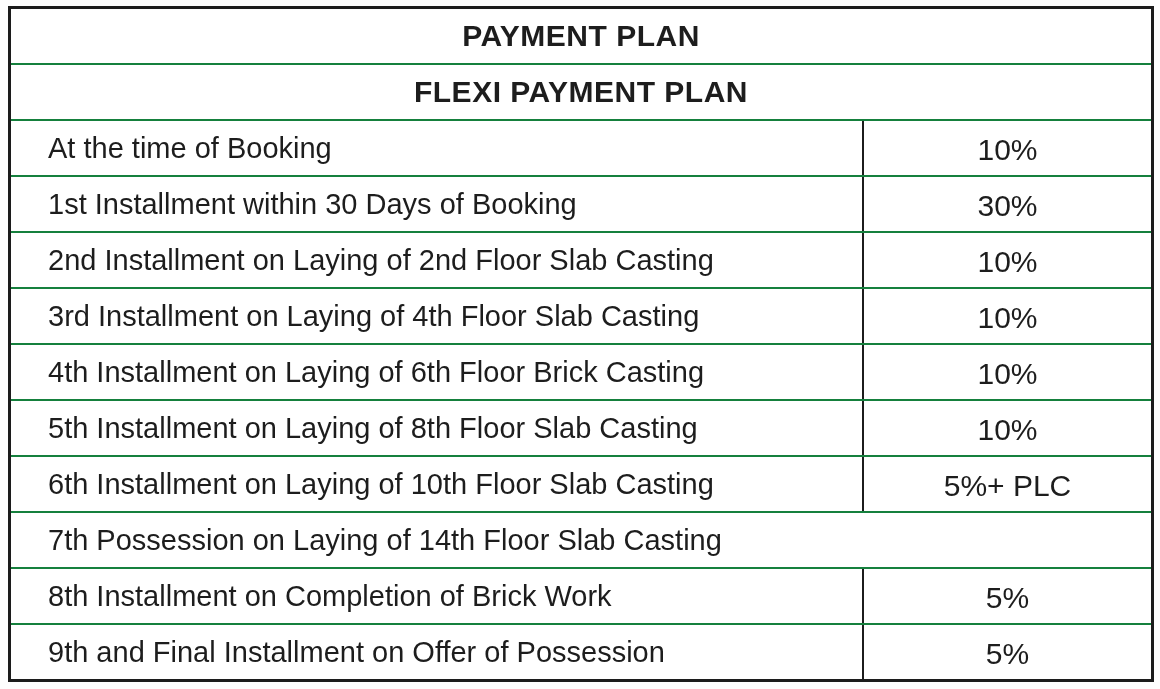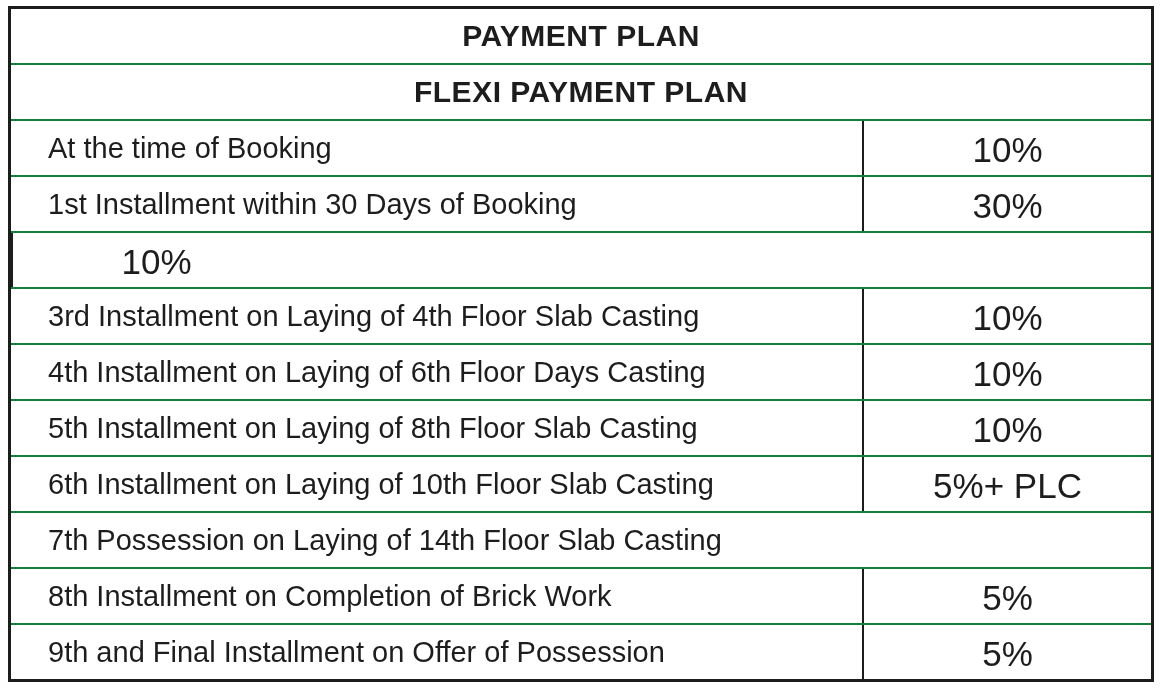--- a/index.html
+++ b/index.html
@@ -62,21 +62,21 @@
     margin-left: 27px;
   }
 
   .value-cell {
     width: 289px;
     flex: 0 0 289px;
     border-left: 2px solid #1c1c1c;
     display: flex;
     align-items: center;
     justify-content: center;
-    font-size: 35px;
+    font-size: 30px;
     padding-top: 4px;
     white-space: nowrap;
   }
 </style>
 </head>
 <body>
 
 <div class="sheet">
   <div class="payment-table">
 
@@ -92,30 +92,31 @@
       <div class="label-cell">At the time of Booking</div>
       <div class="value-cell">10%</div>
     </div>
 
     <div class="trow">
       <div class="label-cell">1st Installment within 30 Days of Booking</div>
       <div class="value-cell">30%</div>
     </div>
 
     <div class="trow">
+      <div class="label-cell">2nd Installment on Laying of 2nd Floor Slab Casting</div>
       <div class="value-cell">10%</div>
     </div>
 
     <div class="trow">
       <div class="label-cell">3rd Installment on Laying of 4th Floor Slab Casting</div>
       <div class="value-cell">10%</div>
     </div>
 
     <div class="trow">
-      <div class="label-cell">4th Installment on Laying of 6th Floor Days Casting</div>
+      <div class="label-cell">4th Installment on Laying of 6th Floor Brick Casting</div>
       <div class="value-cell">10%</div>
     </div>
 
     <div class="trow">
       <div class="label-cell">5th Installment on Laying of 8th Floor Slab Casting</div>
       <div class="value-cell">10%</div>
     </div>
 
     <div class="trow">
       <div class="label-cell">6th Installment on Laying of 10th Floor Slab Casting</div>

